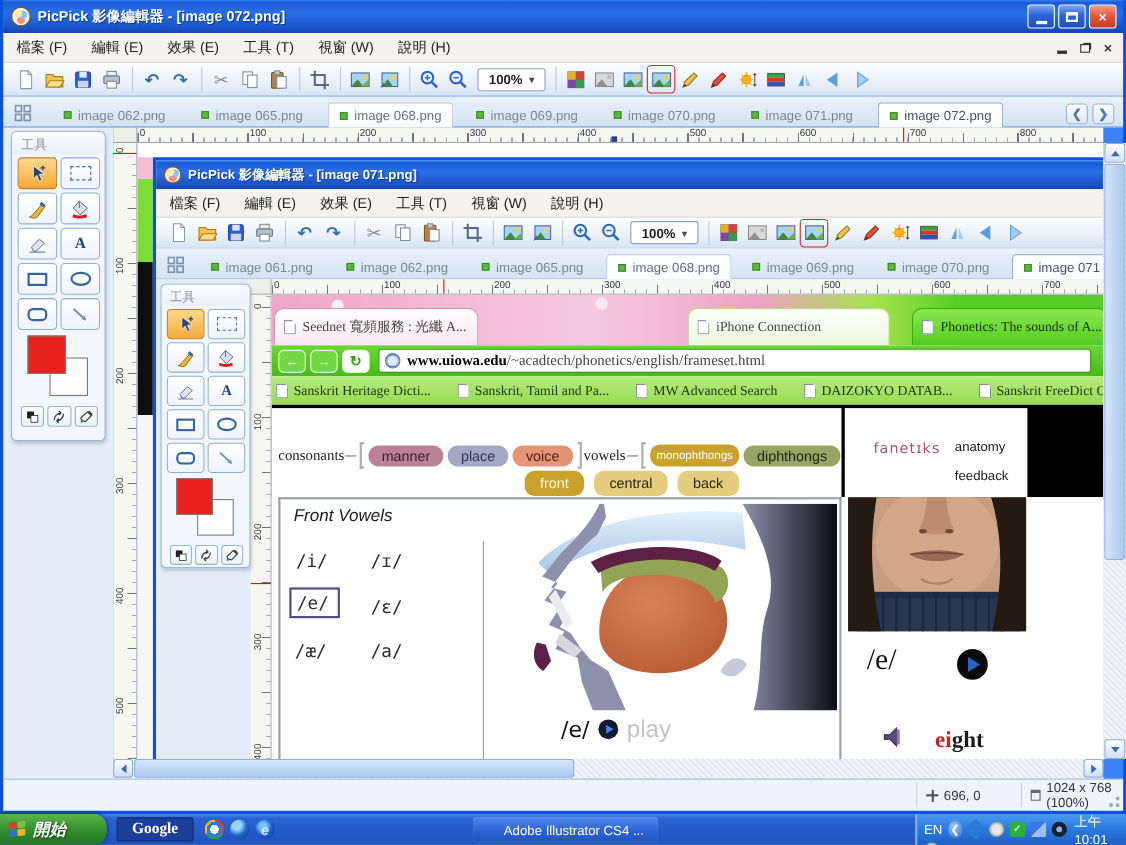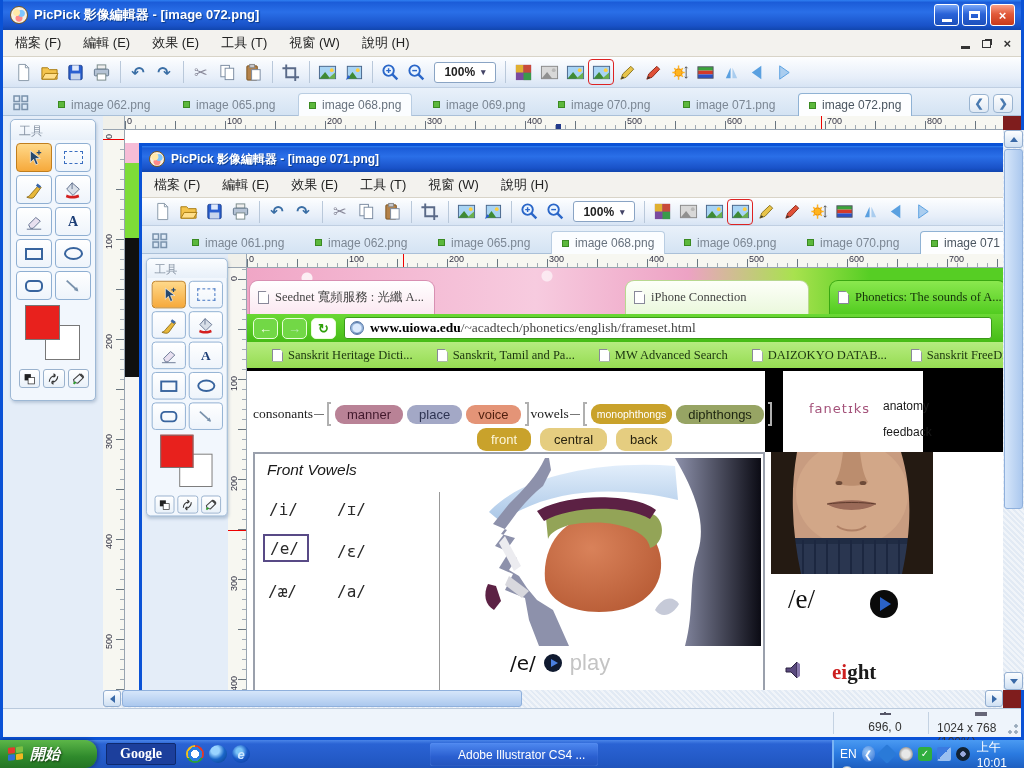--- a/index.html
+++ b/index.html
@@ -3,21 +3,21 @@
 <meta charset="utf-8">
 <style>
   * { margin:0; padding:0; box-sizing:border-box; }
   html,body { width:1024px; height:768px; overflow:hidden; }
   body { font-family:"Liberation Sans", sans-serif; }
   #screen { position:relative; width:1024px; height:768px; background:#3a6ea5; }
   .abs { position:absolute; }
 
   
   .winframe { position:absolute; left:0; top:0; width:1024px; height:740px;
-    background:#7f1d1d; border-left:3px solid #0a52d6; border-right:3px solid #0a52d6;
+    background:#3b82f6; border-left:3px solid #0a52d6; border-right:3px solid #0a52d6;
     border-bottom:3px solid #0a52d6; }
   .titlebar { position:absolute; left:0; top:0; right:0; height:30px;
     background:linear-gradient(180deg,#2f80f2 0%,#1b5cd8 8%,#2a6fe8 40%,#1952c8 85%,#1146ae 100%);
     display:flex; align-items:center; color:#fff; }
   .titlebar .ttext { font-size:13px; font-weight:bold; text-shadow:1px 1px 1px #0a3a8a; margin-left:6px; white-space:nowrap; }
   .appico { width:18px; height:18px; margin-left:7px; border-radius:50%;
     background:radial-gradient(circle at 35% 35%, #ffe9a8 0 3px, transparent 4px),
                radial-gradient(circle at 65% 40%, #7ec6ff 0 3px, transparent 4px),
                radial-gradient(circle at 50% 70%, #ff8a8a 0 3px, transparent 4px),
                radial-gradient(circle at 50% 50%, #f8f0e0 0 8px, #caa05a 9px); border:1px solid #7a5a20; }
@@ -106,21 +106,21 @@
   .sb-thumb { position:absolute; background:linear-gradient(90deg,#d6e6fa,#abc8ee); border:1px solid #8fb0dc; border-radius:3px; }
   .sb-thumb.h { background:linear-gradient(180deg,#d6e6fa,#abc8ee); }
   .tri { width:0; height:0; }
   .tri.up { border-left:4px solid transparent; border-right:4px solid transparent; border-bottom:5px solid #3a6aa8; }
   .tri.down { border-left:4px solid transparent; border-right:4px solid transparent; border-top:5px solid #3a6aa8; }
   .tri.left { border-top:4px solid transparent; border-bottom:4px solid transparent; border-right:5px solid #3a6aa8; }
   .tri.right { border-top:4px solid transparent; border-bottom:4px solid transparent; border-left:5px solid #3a6aa8; }
 
   .statusbar { position:absolute; left:0; right:0; bottom:0; height:29px; background:#eef4fb; border-top:1px solid #b9c9dc;
     font-size:12px; color:#333; }
-  .scell { position:absolute; top:3px; bottom:3px; border-left:1px solid #c4d2e2; display:flex; align-items:center; gap:5px; padding-left:8px;flex-direction:column; }
+  .scell { position:absolute; top:3px; bottom:3px; border-left:1px solid #c4d2e2; display:flex; align-items:center; gap:5px; padding-left:8px; }
   .plusico { width:11px; height:11px;
     background:linear-gradient(#556 0 0) center/11px 2px no-repeat, linear-gradient(#556 0 0) center/2px 11px no-repeat; }
   .sizeico { width:12px; height:10px; border:1px solid #667; border-top:3px solid #667; }
   .grip { position:absolute; right:2px; bottom:2px; width:12px; height:12px;
     background:radial-gradient(circle at 75% 75%, #9ab 0 1.5px, transparent 2px),
                radial-gradient(circle at 75% 25%, #9ab 0 1.5px, transparent 2px),
                radial-gradient(circle at 25% 75%, #9ab 0 1.5px, transparent 2px); }
 
   
   .canvas { position:absolute; left:122px; top:130px; width:878px; height:560px; background:#fff; overflow:hidden; }
@@ -153,21 +153,21 @@
   .nbtn { width:25px; height:21px; border:1px solid #e8ffd8; border-radius:5px; background:#72d846;
     color:#f4ffe8; font-size:13px; display:flex; align-items:center; justify-content:center; }
   .nbtn.fwd { color:#b4eab0; }
   .nbtn.rel { background:#fff; color:#2fa00a; font-weight:bold; }
   .addr { margin-left:4px; width:648px; height:22px; background:#fff; border:1px solid #3a9a18; border-radius:3px;
     display:flex; align-items:center; gap:6px; padding-left:5px; font-family:"Liberation Serif",serif; font-size:13.5px; }
   .globe { width:14px; height:14px; border-radius:50%; border:1px solid #5a7aa8; flex:none;
     background:radial-gradient(circle at 50% 50%, #dceafd 0 45%, #9ab8dd 60%);
     box-shadow:inset 0 4px 0 -3px #5a7aa8, inset 0 -4px 0 -3px #5a7aa8; }
   .bmbar { position:absolute; left:0; top:74px; width:760px; height:26px;
-    background:linear-gradient(180deg,#b6ec80,#96dc52); display:flex; align-items:center; gap:24px; padding-left:25px;
+    background:linear-gradient(180deg,#b6ec80,#96dc52); display:flex; align-items:center; gap:24px; padding-left:4px;
     font-family:"Liberation Serif",serif; font-size:12.5px; color:#1c3510; }
   .bmitem { display:flex; align-items:center; gap:5px; white-space:nowrap; }
 
   .pagerow1 { position:absolute; left:0; top:100px; width:760px; height:84px; background:#000; }
   .hdrbox { position:absolute; left:0; top:3px; width:518px; height:81px; background:#fff; }
   .ptitle { position:absolute; left:55px; top:4px; font-size:19px; color:#101010; letter-spacing:.2px; }
   .pnav { position:absolute; left:6px; top:31px; font-size:13px; color:#333; display:flex; align-items:center; }
   .pnav .lbl { font-family:"Liberation Serif",serif; font-size:13.5px; color:#222; }
   .dashline { width:10px; height:1px; background:#777; margin:0 1px; }
   .bkt { width:4px; height:24px; border:2px solid #b0b0b0; margin:0 2px; }
@@ -176,21 +176,21 @@
   .b-manner { background:#b98296; color:#42182c; }
   .b-place { background:#a3a8c6; color:#2e3452; }
   .b-voice { background:#e49477; color:#501f0e; }
   .b-mono { background:#c9a22b; color:#fff; font-size:10.5px; padding:4px 6px; }
   .b-diph { background:#97a464; color:#1d2410; }
   .b-front { background:#c9a22b; color:#fdf6da; }
   .b-cent { background:#e5cd80; color:#2a2410; }
   .b-back { background:#e5cd80; color:#2a2410; }
   .row2btns { position:absolute; left:228px; top:57px; display:flex; gap:5px; }
   .row2btns .pbtn2 { padding:4px 14px; }
-  .fanbox { position:absolute; left:536px; top:3px; width:140px; height:81px; background:#fff;padding-left:33px; }
+  .fanbox { position:absolute; left:521px; top:3px; width:166px; height:81px; background:#fff;padding-left:33px; }
   .fanetiks { position:absolute; left:26px; top:30px; font-family:"DejaVu Sans",sans-serif; font-size:13px;
     letter-spacing:1px; color:#a4527a; }
   .fanlink { position:absolute; left:100px; font-size:12px; color:#1a1a1a; }
 
   .pagerow2 { position:absolute; left:0; top:184px; width:760px; height:240px; background:#fff; }
   .contentbox { position:absolute; left:6px; top:0; width:512px; height:240px; border:2px solid #9aa0ac; border-bottom:none; background:#fff; }
   .fvtitle { position:absolute; left:12px; top:7px; font-size:15.5px; font-style:italic; color:#1a1a1a; }
   .phon { position:absolute; font-family:"DejaVu Sans Mono",monospace; font-size:16px; color:#2a2a2a; }
   .phonbox { position:absolute; left:8px; top:80px; width:46px; height:28px; border:2px solid #584a86; }
   .vdivider { position:absolute; left:184px; top:38px; bottom:0; width:1px; background:#999; }
@@ -200,21 +200,21 @@
   .playsm { width:18px; height:18px; border-radius:50%; background:#101a30; position:relative; }
   .playsm::before { content:""; position:absolute; left:7px; top:4.5px; border-top:4.5px solid transparent;
     border-bottom:4.5px solid transparent; border-left:7px solid #4a7fe0; }
   .playword { font-size:22px; color:#c4c4c4; }
   .mediapanel { position:absolute; left:521px; top:0; width:239px; height:240px; background:#fff; }
   .facesvg { position:absolute; left:3px; top:0; width:162px; height:122px; }
   .bigsym { position:absolute; left:20px; top:132px; font-family:"Liberation Serif",serif; font-size:27px; color:#111; }
   .playbig { position:absolute; left:102px; top:138px; width:28px; height:28px; border-radius:50%; background:#0a0a0a; }
   .playbig::before { content:""; position:absolute; left:10px; top:7px; border-top:7px solid transparent;
     border-bottom:7px solid transparent; border-left:11px solid #2a62c8; }
-  .eightrow { position:absolute; left:16px; top:208px; display:flex; align-items:flex-start; gap:26px;text-align:right; }
+  .eightrow { position:absolute; left:34px; top:208px; display:flex; align-items:flex-start; gap:26px;text-align:right; }
   .eight { font-family:"Liberation Serif",serif; font-size:21px; font-weight:bold; color:#1a1a1a; }
   .eight .red { color:#cc1f1f; }
   .spk svg { width:22px; height:20px; }
 
   .strip { position:absolute; left:0; top:13px; width:14px; height:547px;
     background:linear-gradient(180deg,#f6bcd6 0 20px,#7edc38 20px 95px,#101010 95px 234px,#f6f6f4 234px); }
 
   
   .taskbar { position:absolute; left:0; top:740px; width:1024px; height:44px;
     background:linear-gradient(180deg,#4a85e8 0,#2a63d4 9%,#2258c4 50%,#1b49a8 95%); }

